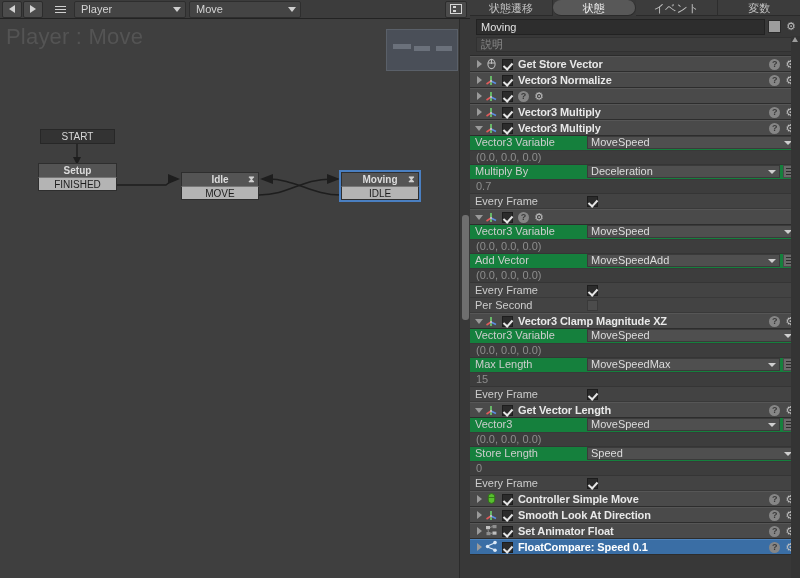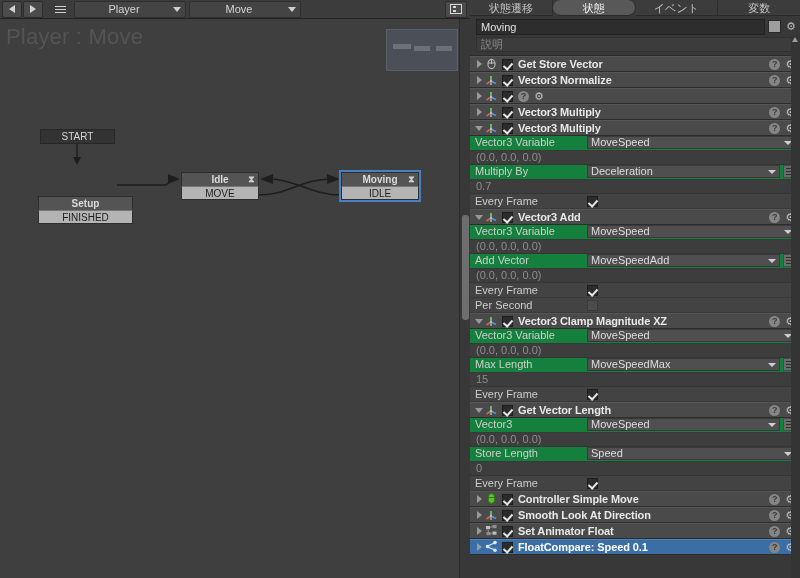--- a/index.html
+++ b/index.html
@@ -33,21 +33,21 @@
     width: 22px; height: 17px; margin-left: 6px;
     display: flex; flex-direction: column; align-items: center; justify-content: center; gap: 2px;
   }
   .tb-menubtn i { display:block; width: 11px; height: 1px; background: #cfcfcf; }
   .tb-dropdown {
     height: 17px; margin-left: 3px;
     background: #444; border: 1px solid #2e2e2e; border-radius: 2px;
     display: flex; align-items: center; padding: 0 4px 0 6px;
     color: #d4d4d4; font-size: 11px; position: relative;
   }
-  .tb-dropdown .lbl { flex: 1; text-align: center; }
+  .tb-dropdown .lbl { flex: 1; }
   .tb-dd-1 { width: 112px; }
   .tb-dd-2 { width: 112px; }
   .caret-dn { width:0;height:0;border-left:4px solid transparent;border-right:4px solid transparent;border-top:5px solid #cfcfcf; margin-left:6px; }
   .tb-plainbtn {
     height: 17px; margin-left: 6px; padding: 0 4px;
     display: flex; align-items: center; color: #cfcfcf; font-size: 11px; margin-top: 35px;
   }
   .tb-spacer { flex: 1; }
   .tb-righticon {
     width: 22px; height: 17px; margin-right: 3px;
@@ -94,21 +94,21 @@
   .node.selected { outline: 2px solid #4a7fc1; outline-offset: 0px; }
   .snd-icon {
     position: absolute; right: 3px; top: 1px; width: 7px; height: 11px;
     color: #d0d0d0; font-size: 9px; line-height: 11px;
   }
   .start-node {
     position: absolute; left: 40px; top: 110px; width: 75px; height: 15px;
     background: #333333; border: 1px solid #272727;
     color: #d8d8d8; font-size: 10px; text-align: center; line-height: 13px;
   }
-  .setup-node { left: 38px; top: 144px; width: 95px; margin-top: 33px; }
+  .setup-node { left: 38px; top: 144px; width: 79px; }
   .idle-node  { left: 181px; top: 153px; width: 78px; }
   .moving-node{ left: 341px; top: 153px; width: 78px; }
 
   svg.wires { position: absolute; left: 0; top: 0; width: 465px; height: 559px; pointer-events: none; }
 
   
   .canvas-scroll {
     position: absolute; left: 459px; top: 19px; width: 11px; height: 559px;
     background: #383838; border-left: 1px solid #2b2b2b;
   }
@@ -444,21 +444,20 @@
           </span>
           <span class="act-icon">
             <svg class="ico-v3" width="13" height="13" viewBox="0 0 13 13">
               <line x1="6" y1="12" x2="6" y2="3" stroke="#6fd36f" stroke-width="1.6"></line>
               <line x1="6" y1="8" x2="1.5" y2="11" stroke="#e05c5c" stroke-width="1.6"></line>
               <line x1="6" y1="8" x2="11" y2="10.5" stroke="#5c8ce0" stroke-width="1.6"></line>
               <circle cx="6" cy="8" r="1" fill="#cfcfcf"></circle>
             </svg>
           </span>
           <span class="chk"></span>
-          <span class="act-name">Vector3 Add</span>
           <span class="help-ic">?</span>
           <span class="gear-ic">⚙</span>
         </div>
         <div class="prm-row">
           <span class="prm-lbl">Vector3 Variable</span>
           <span class="prm-ctl">
             <span class="dropfield">
               <span class="dfv">MoveSpeed</span>
               <span class="caret-sm"></span>
             </span>

